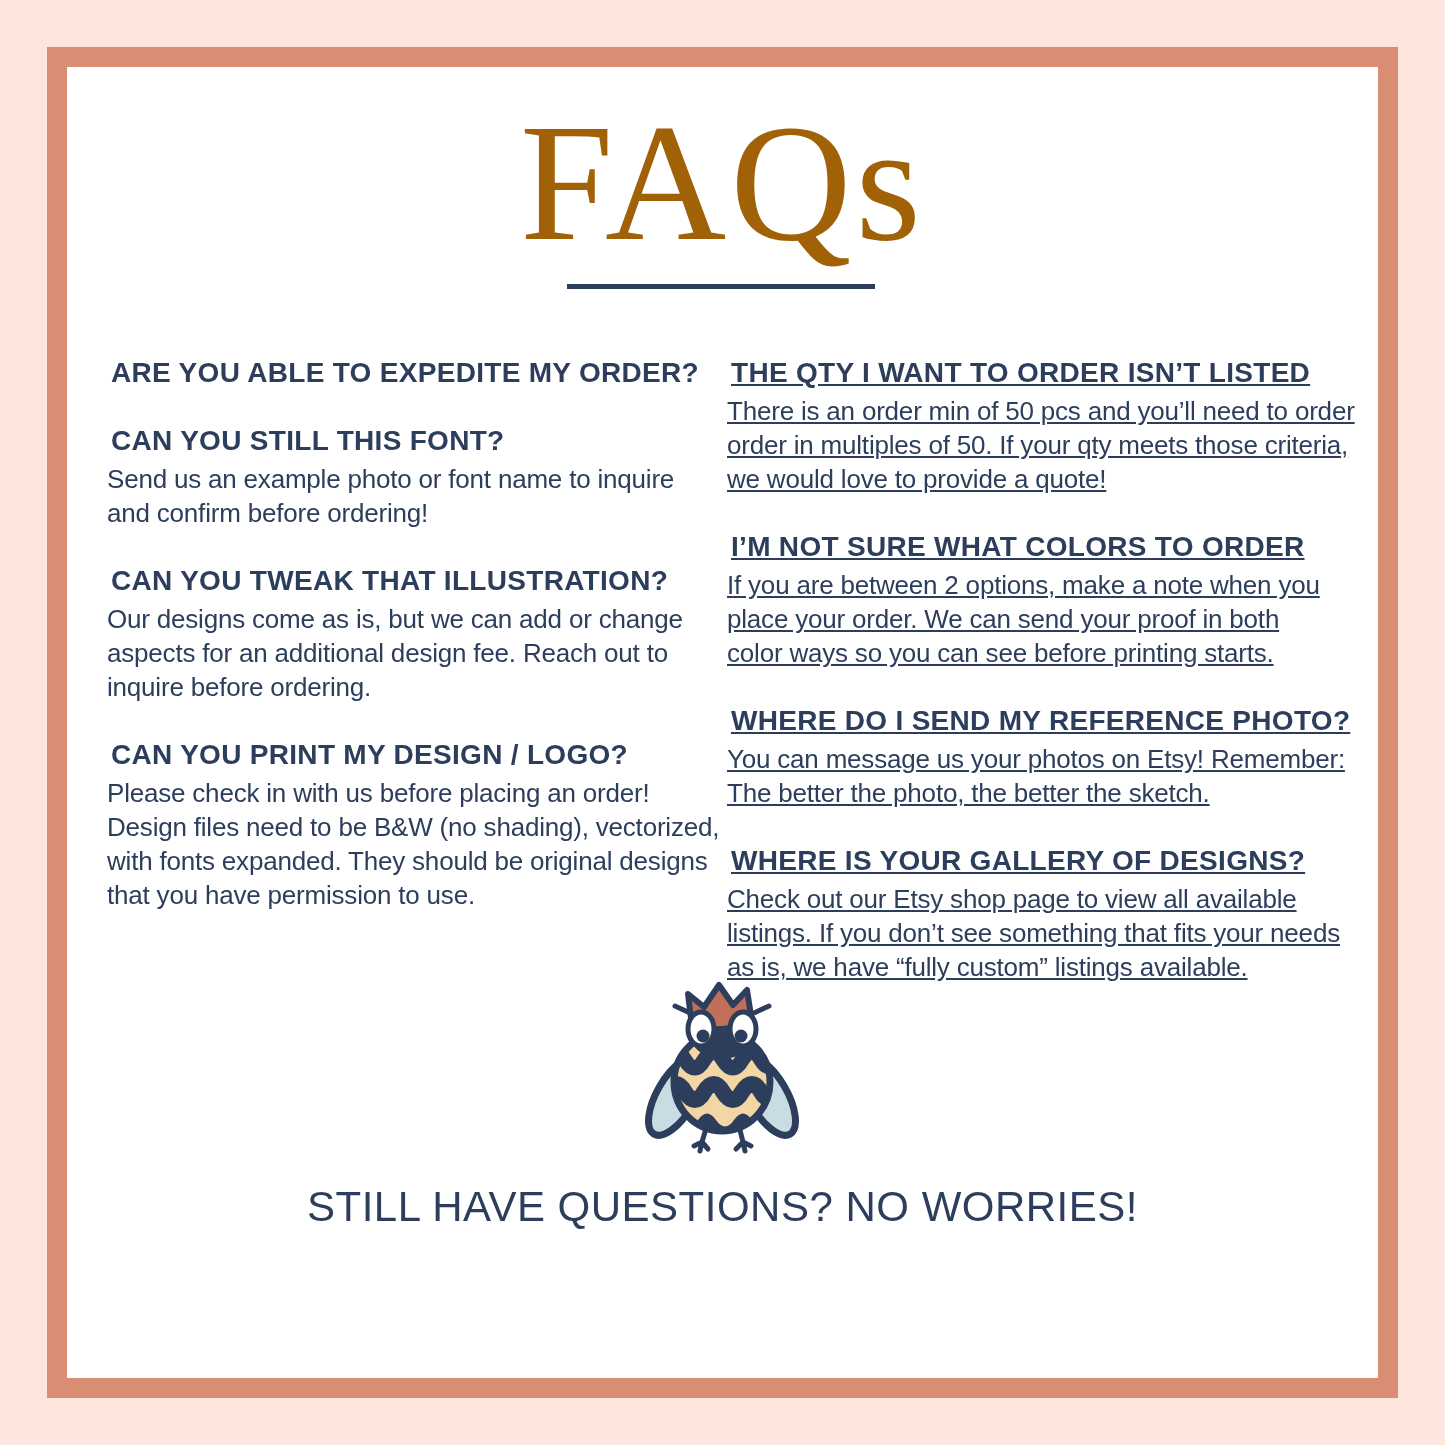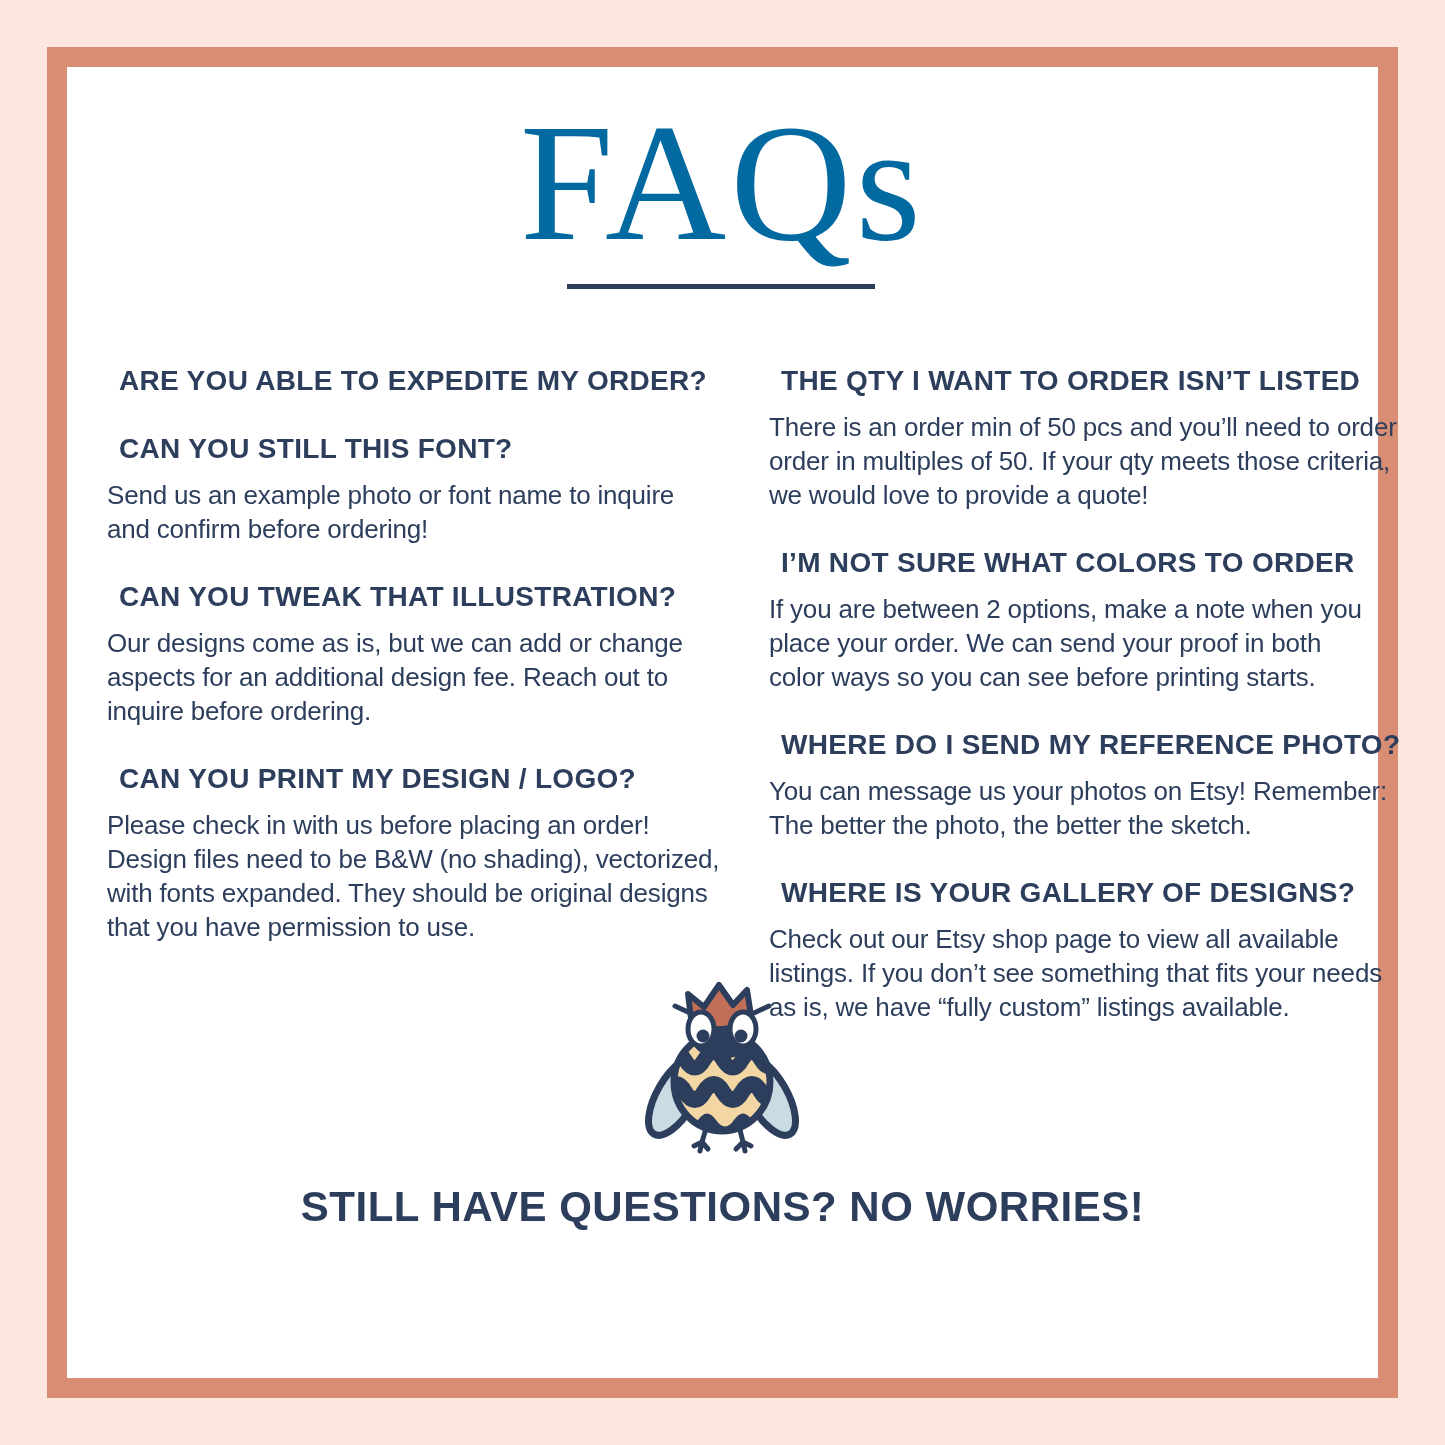--- a/index.html
+++ b/index.html
@@ -20,64 +20,64 @@
     border: 20px solid #d98d72;
   }
   .title {
     position: absolute;
     top: 98px; left: 0; width: 1445px;
     text-align: center;
     font-family: "Liberation Serif", serif;
     font-size: 168px;
     line-height: 1.0;
     letter-spacing: 4px;
-    color: #0369a1;
+    color: #a16207;
     z-index: 2;
   }
   .title-rule {
     position: absolute;
     top: 284px; left: 567px;
     width: 308px; height: 5px;
     background: #2d3e5c;
     z-index: 1;
   }
   .faq-col {
     position: absolute;
     top: 352px;
   }
   .col-left  { left: 107px; width: 645px; }
-  .col-right { left: 769px; width: 652px; }
+  .col-right { left: 727px; width: 652px; text-decoration: underline; }
   .faq-item { margin: 0 0 34px 0; }
   .faq-q {
     font-size: 28px;
     font-weight: 700;
     line-height: 34px;
     letter-spacing: 0.3px;
-    margin: 12px;
+    margin: 4px;
   }
   .faq-a {
     font-size: 26px;
     line-height: 34px;
     letter-spacing: -0.2px;
     white-space: pre-line;
     margin: 0;
   }
   .bee {
     position: absolute;
     left: 642px; top: 980px;
     width: 160px; height: 175px;
   }
   .footer {
     position: absolute;
     top: 1183px; left: 0; width: 1445px;
     text-align: center;
   }
   .footer-headline {
     font-size: 42px;
-    font-weight: 700;
+    font-weight: 400;
     letter-spacing: 0.5px;
     line-height: 48px;
     margin: 0 0 8px 0;
   }
   .footer-line {
     font-size: 36px;
     line-height: 46px;
     margin: 0;
   }
 </style>

